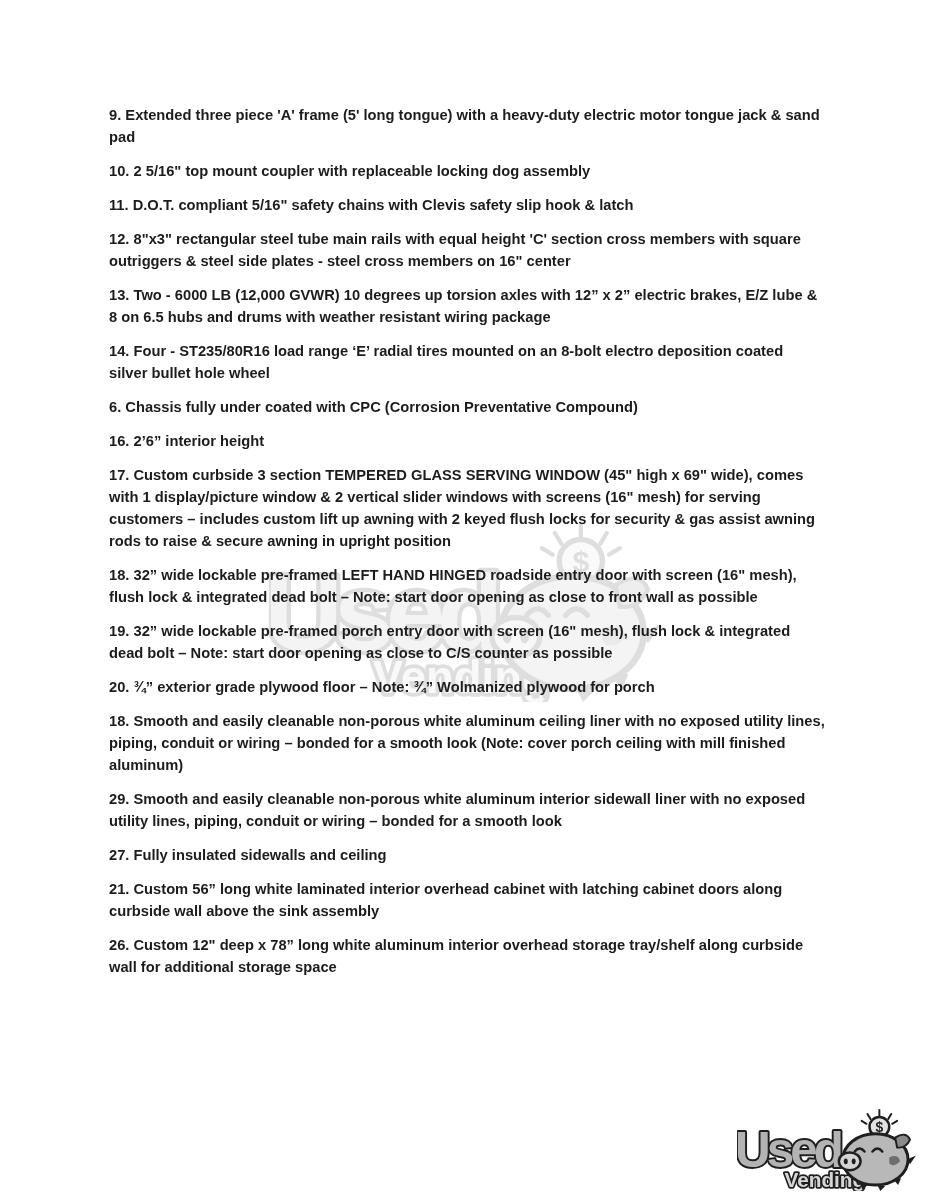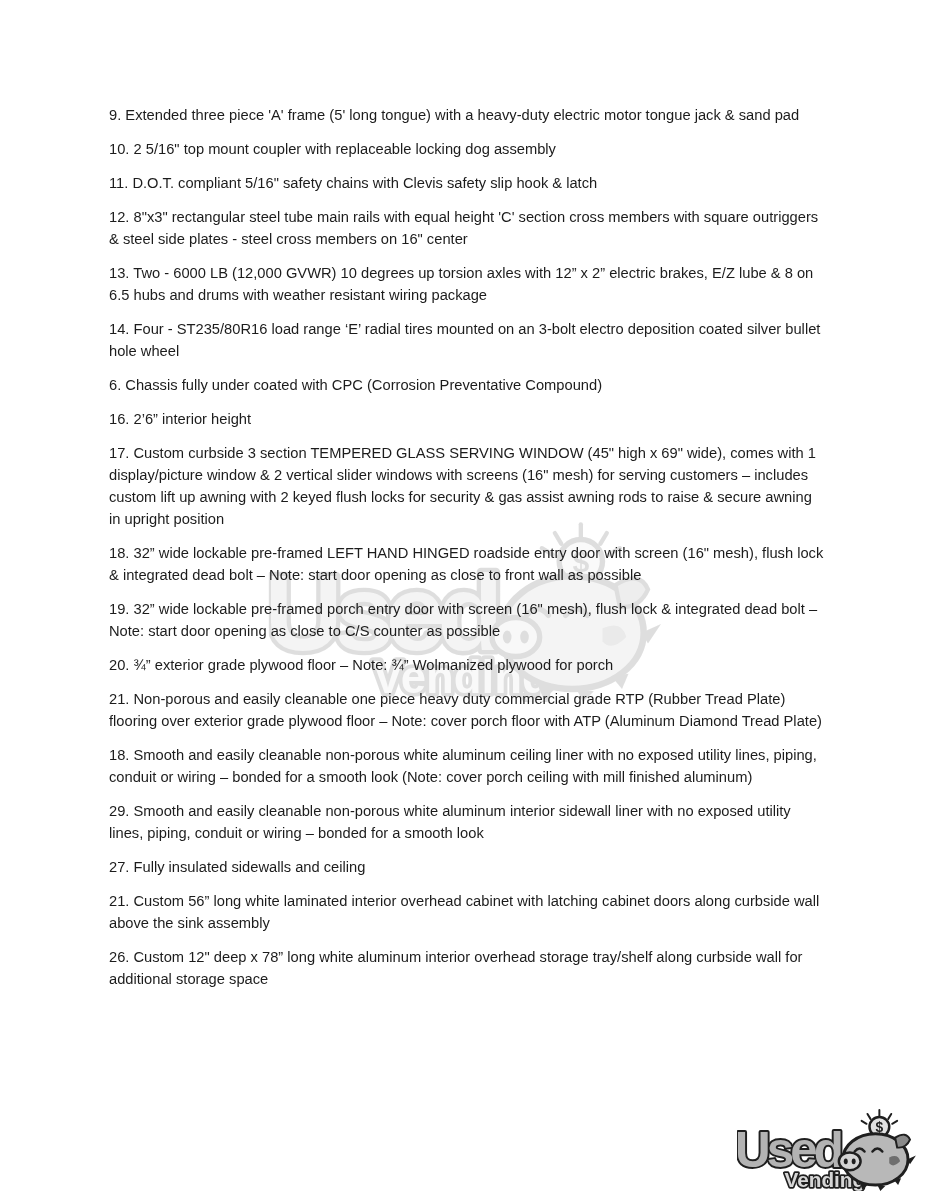--- a/index.html
+++ b/index.html
@@ -13,20 +13,21 @@
   }
   .spec-list {
     position: absolute;
     left: 109px;
     top: 104px;
     width: 716px;
     color: #1c1c1c;
     font-size: 14.7px;
     line-height: 22px;
     z-index: 2;
+    font-weight: bold;
   }
   .spec-list p { margin: 0 0 12px 0; }
   .watermark {
     position: absolute;
     left: 266px;
     top: 520px;
     width: 400px;
     height: 182px;
     opacity: 0.14;
     z-index: 1;
@@ -102,28 +103,27 @@
   <svg class="watermark" viewBox="0 0 182 84">
     <use href="#uv-logo"></use>
   </svg>
 
   <div class="spec-list">
     <p>9. Extended three piece 'A' frame (5' long tongue) with a heavy-duty electric motor tongue jack &amp; sand pad</p>
     <p>10. 2 5/16" top mount coupler with replaceable locking dog assembly</p>
     <p>11. D.O.T. compliant 5/16" safety chains with Clevis safety slip hook &amp; latch</p>
     <p>12. 8"x3" rectangular steel tube main rails with equal height 'C' section cross members with square outriggers &amp; steel side plates - steel cross members on 16" center</p>
     <p>13. Two - 6000 LB (12,000 GVWR) 10 degrees up torsion axles with 12” x 2” electric brakes, E/Z lube &amp; 8 on 6.5 hubs and drums with weather resistant wiring package</p>
-    <p>14. Four - ST235/80R16 load range ‘E’ radial tires mounted on an 3-bolt electro deposition coated silver bullet hole wheel</p>
+    <p>14. Four - ST235/80R16 load range ‘E’ radial tires mounted on an 8-bolt electro deposition coated silver bullet hole wheel</p>
     <p>6. Chassis fully under coated with CPC (Corrosion Preventative Compound)</p>
     <p>16. 2’6” interior height</p>
     <p>17. Custom curbside 3 section TEMPERED GLASS SERVING WINDOW (45" high x 69" wide), comes with 1 display/picture window &amp; 2 vertical slider windows with screens (16" mesh) for serving customers – includes custom lift up awning with 2 keyed flush locks for security &amp; gas assist awning rods to raise &amp; secure awning in upright position</p>
     <p>18. 32” wide lockable pre-framed LEFT HAND HINGED roadside entry door with screen (16" mesh), flush lock &amp; integrated dead bolt – Note: start door opening as close to front wall as possible</p>
     <p>19. 32” wide lockable pre-framed porch entry door with screen (16" mesh), flush lock &amp; integrated dead bolt – Note: start door opening as close to C/S counter as possible</p>
     <p>20. ¾” exterior grade plywood floor – Note: ¾” Wolmanized plywood for porch</p>
-    <p>21. Non-porous and easily cleanable one piece heavy duty commercial grade RTP (Rubber Tread Plate) flooring over exterior grade plywood floor – Note: cover porch floor with ATP (Aluminum Diamond Tread Plate)</p>
     <p>18. Smooth and easily cleanable non-porous white aluminum ceiling liner with no exposed utility lines, piping, conduit or wiring – bonded for a smooth look (Note: cover porch ceiling with mill finished aluminum)</p>
     <p>29. Smooth and easily cleanable non-porous white aluminum interior sidewall liner with no exposed utility lines, piping, conduit or wiring – bonded for a smooth look</p>
     <p>27. Fully insulated sidewalls and ceiling</p>
     <p>21. Custom 56” long white laminated interior overhead cabinet with latching cabinet doors along curbside wall above the sink assembly</p>
     <p>26. Custom 12" deep x 78” long white aluminum interior overhead storage tray/shelf along curbside wall for additional storage space</p>
   </div>
 
   <svg class="corner-logo" viewBox="0 0 182 84">
     <use href="#uv-logo"></use>
   </svg>

